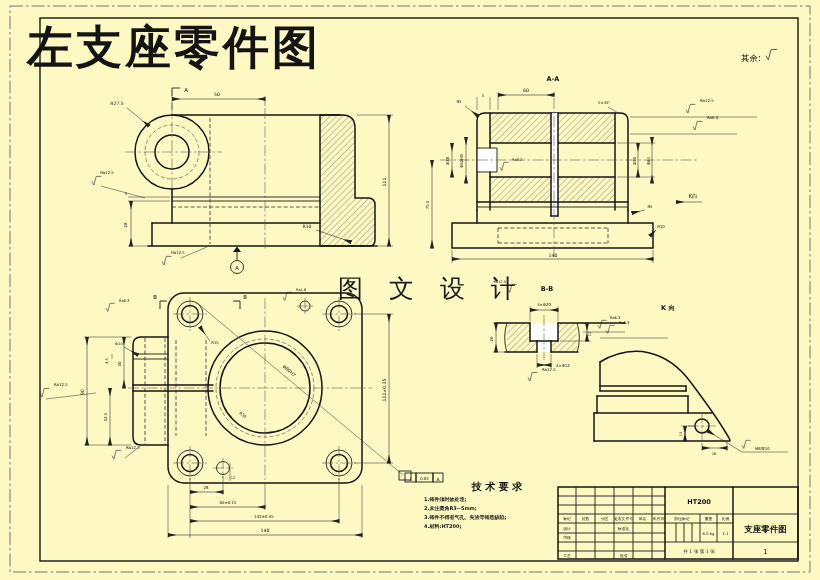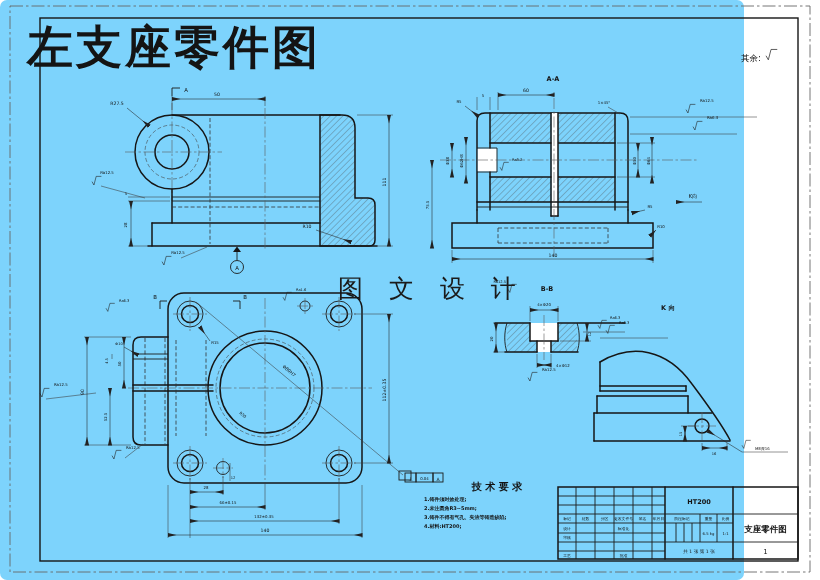--- a/index.html
+++ b/index.html
@@ -1,16 +1,16 @@
 <!DOCTYPE html>
 <html><head>
 <meta charset="utf-8">
 <style>
   html,body{margin:0;padding:0;background:#ffffff;width:820px;height:580px;overflow:hidden;}
-  #stage{position:relative;width:744px;height:580px;background:#7dd3fc;border-radius:7px;}
+  #stage{position:relative;width:820px;height:580px;background:#fef9c3;}
   svg{position:absolute;left:0;top:0;}
   svg text{font-family:"DejaVu Sans","Liberation Sans",sans-serif;fill:#141414;}
   .ln{stroke:#161616;stroke-width:1.5;fill:none;stroke-linecap:round;}
   .md{stroke:#1c1c1c;stroke-width:.9;fill:none;}
   .tn{stroke:#3a3a3a;stroke-width:.55;fill:none;}
   .cl{stroke:#5a5a5a;stroke-width:.6;fill:none;stroke-dasharray:11 2.5 2.5 2.5;}
   .hd{stroke:#333;stroke-width:.8;fill:none;stroke-dasharray:4 2.2;}
   .hdt{stroke:#444;stroke-width:.6;fill:none;stroke-dasharray:4 2.2;}
   .dim{stroke:#222;stroke-width:.55;fill:none;marker-start:url(#ma);marker-end:url(#ma);}
   .ldr{stroke:#222;stroke-width:.55;fill:none;marker-end:url(#ma);}

